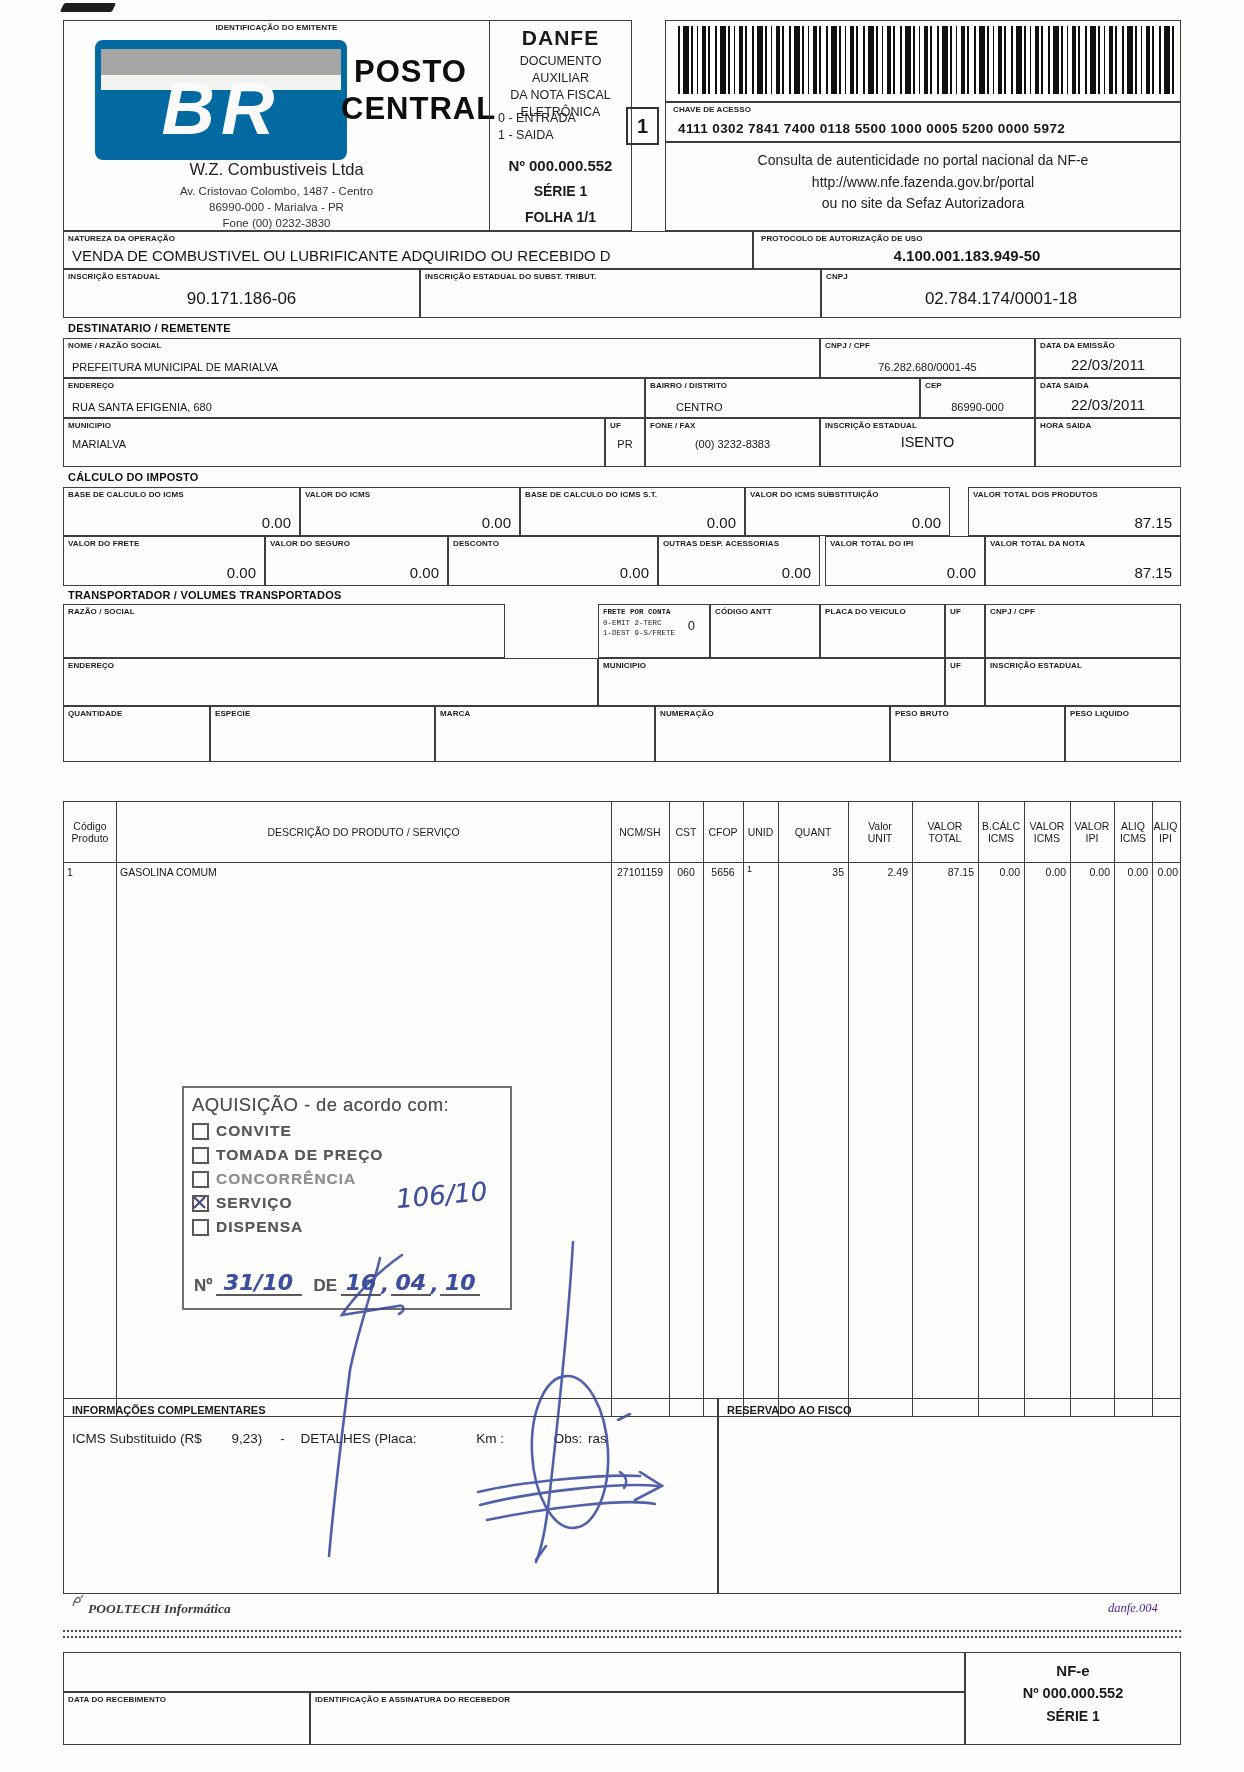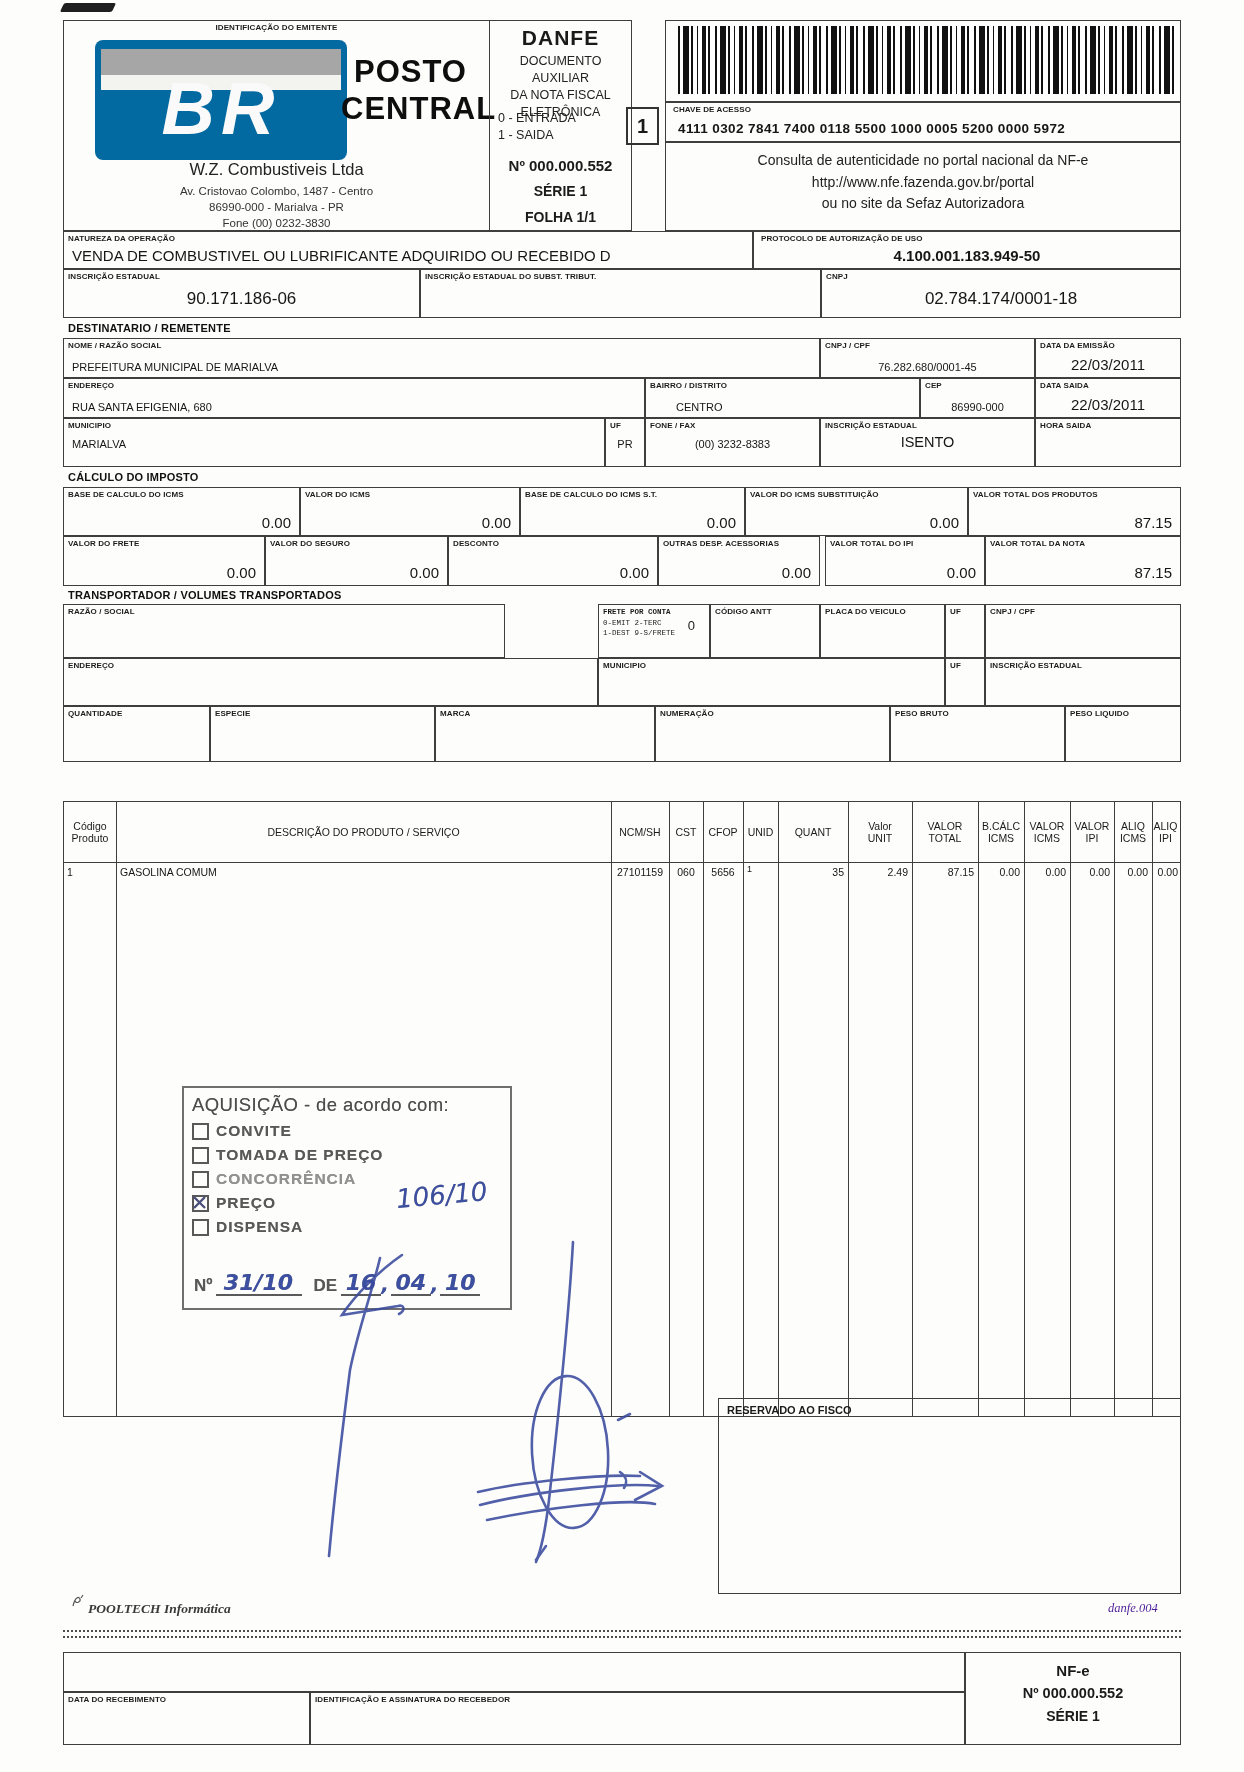--- a/index.html
+++ b/index.html
@@ -179,21 +179,21 @@
     <div class="val vr">0.00</div>
   </div>
   <div class="box" style="left:300px;top:487px;width:220px;height:49px">
     <div class="lbl">VALOR DO ICMS</div>
     <div class="val vr">0.00</div>
   </div>
   <div class="box" style="left:520px;top:487px;width:225px;height:49px">
     <div class="lbl">BASE DE CALCULO DO ICMS S.T.</div>
     <div class="val vr">0.00</div>
   </div>
-  <div class="box" style="left:745px;top:487px;width:223px;height:49px">
+  <div class="box" style="left:745px;top:487px;width:205px;height:49px">
     <div class="lbl">VALOR DO ICMS SUBSTITUIÇÃO</div>
     <div class="val vr">0.00</div>
   </div>
   <div class="box" style="left:968px;top:487px;width:213px;height:49px">
     <div class="lbl">VALOR TOTAL DOS PRODUTOS</div>
     <div class="val vr">87.15</div>
   </div>
 
   <div class="box" style="left:63px;top:536px;width:202px;height:50px">
     <div class="lbl">VALOR DO FRETE</div>
@@ -344,21 +344,21 @@
     <div class="sopt">
       <span class="cb"></span>
       <span style="color:#919191">CONCORRÊNCIA</span>
     </div>
     <div class="sopt">
       <span class="cb">
         <svg width="13" height="13" viewBox="0 0 13 13" style="position:absolute;left:-1px;top:-1px">
           <path d="M1 1 L12 12 M12 1 L1 12" stroke="#4a4f7a" stroke-width="2.4" fill="none"></path>
         </svg>
       </span>
-      <span>PREÇO</span>
+      <span>SERVIÇO</span>
     </div>
     <div class="sopt">
       <span class="cb"></span>
       <span>DISPENSA</span>
     </div>
     <div class="hw" style="position:absolute;left:212px;top:92px;font-size:26px;transform:rotate(-5deg);">106/10</div>
     <div class="sline">
       <span>Nº</span>
       <span class="useg" style="width:86px;margin-left:3px">
         <span class="hw" style="font-size:22px">31/10</span>
@@ -371,20 +371,32 @@
       <span class="useg" style="width:40px;margin-left:2px">
         <span class="hw" style="font-size:22px">04</span>
       </span>
       <span class="hw" style="font-size:20px">,</span>
       <span class="useg" style="width:40px;margin-left:2px">
         <span class="hw" style="font-size:22px">10</span>
       </span>
     </div>
   </div>
 
+  <div class="box" style="left:63px;top:1398px;width:655px;height:196px">
+    <div style="position:absolute;top:5px;left:8px;font-size:11px;font-weight:700">INFORMAÇÕES COMPLEMENTARES</div>
+    <div style="position:absolute;top:32px;left:8px;font-size:13.5px;color:#222;white-space:nowrap">
+      <span>ICMS Substituido (R$</span>
+      <span style="margin-left:26px">9,23)</span>
+      <span style="margin-left:14px">-</span>
+      <span style="margin-left:12px">DETALHES (Placa:</span>
+      <span style="margin-left:56px">Km :</span>
+      <span style="margin-left:46px">Obs:</span>
+      <span style="margin-left:2px">ras</span>
+    </div>
+  </div>
   <div class="box" style="left:718px;top:1398px;width:463px;height:196px">
     <div style="position:absolute;top:5px;left:8px;font-size:11px;font-weight:700">RESERVADO AO FISCO</div>
   </div>
 
   <div style="position:absolute;left:88px;top:1601px;font-family:'Liberation Serif',serif;font-style:italic;font-weight:700;font-size:13.5px;color:#3a3a3a;">
     <span style="position:absolute;left:-18px;top:-8px;">
       <svg width="16" height="16" viewBox="0 0 16 16">
           <path d="M3 13 C5 4 9 3 10 6 C11 9 6 11 5 8 M11 5 L13 2" stroke="#555" fill="none" stroke-width="1.2"></path>
         </svg>
     </span>

